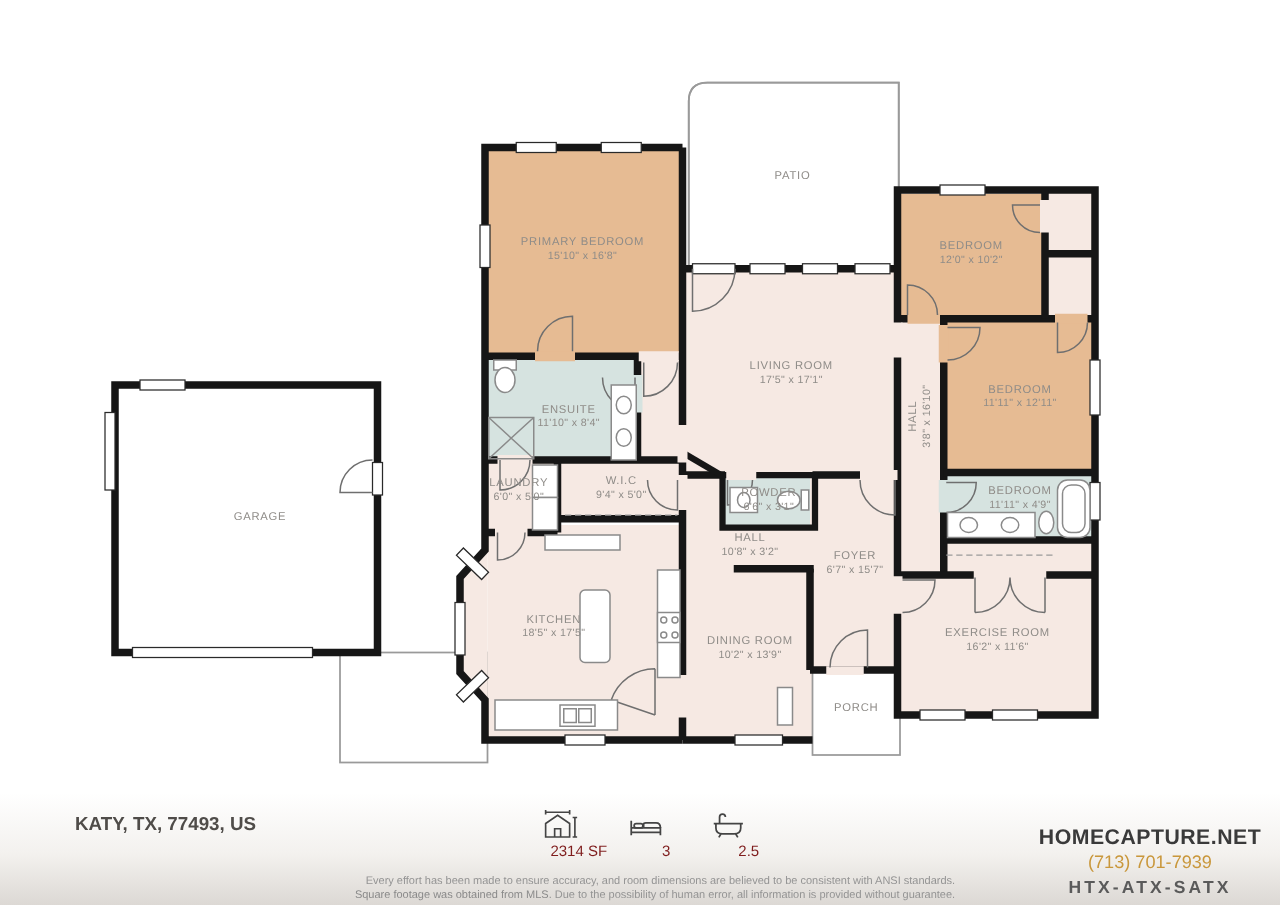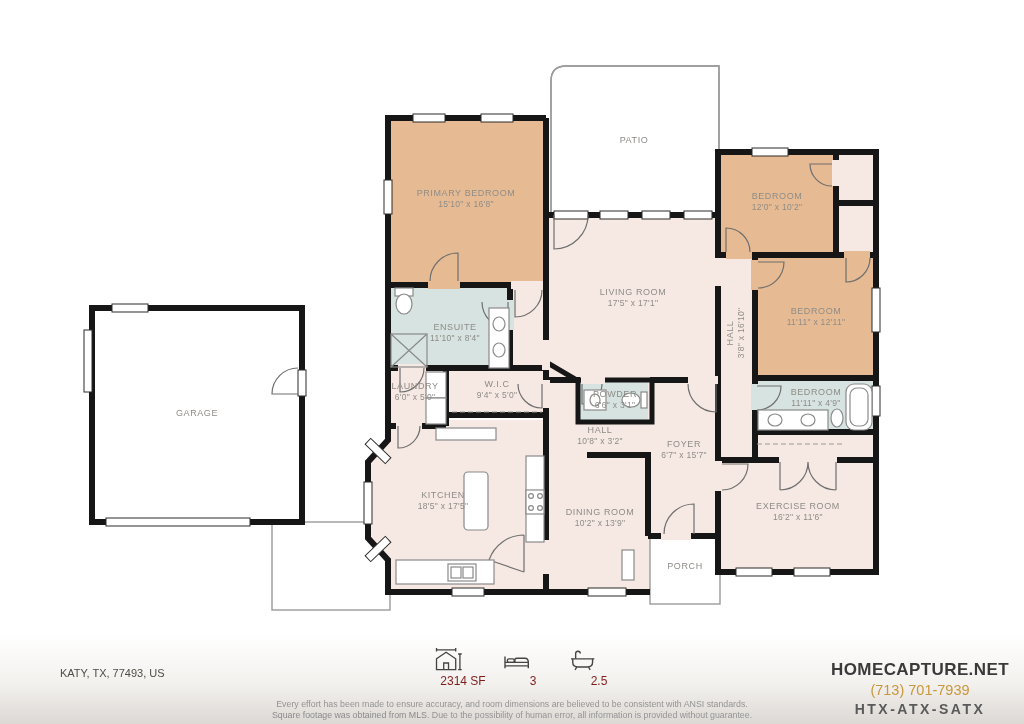--- a/index.html
+++ b/index.html
@@ -26,30 +26,30 @@
       color:#8f8c88;font-size:9px;letter-spacing:.6px;line-height:1.35;
       white-space:nowrap;pointer-events:none;}
   .rl .n{display:block;}
   .rl .d{display:block;font-size:8.5px;letter-spacing:.3px;}
   .rl.vert{transform:translate(-50%,-50%) rotate(-90deg);}
   
   #footer-band{position:absolute;left:0;top:634px;width:1024px;height:90px;
       background:linear-gradient(180deg,#ffffff 0%,#f3f1ee 55%,#dcd8d4 100%);}
   #address{position:absolute;left:60px;top:650px;color:#4f4c49;}
   #address .l1{font-size:23px;font-weight:bold;letter-spacing:.5px;}
-  #address .l2{font-size:11px;font-weight:normal;margin-top:17px;}
+  #address .l2{font-size:15px;font-weight:bold;margin-top:1px;}
   .stat{position:absolute;top:648px;transform:translateX(-50%);text-align:center;color:#4a4a4a;}
   .stat .v{font-size:12px;margin-top:2px;color:#7f1d1d;margin-left:32px;}
   .stat svg{display:block;margin:0 auto;}
   #brand{position:absolute;left:920px;top:660px;transform:translateX(-50%);text-align:center;}
   #brand .b1{font-size:17px;font-weight:bold;color:#3a3a3a;letter-spacing:.4px;}
   #brand .b2{font-size:14.5px;font-weight:normal;color:#c9973b;margin-top:2px;}
   #brand .b3{font-size:14px;font-weight:bold;color:#5a5a5a;letter-spacing:2.5px;margin-top:3px;}
-  #disc{position:absolute;left:512px;top:699px;transform:translateX(-50%);
-        text-align:center;font-size:8.8px;color:#949494;line-height:1.3;white-space:nowrap;}
+  #disc{position:absolute;left:524px;top:699px;transform:translateX(-50%);
+        text-align:right;font-size:8.8px;color:#949494;line-height:1.3;white-space:nowrap;}
   #disc .bold{font-weight:normal;color:#8a8a8a;}
 </style>
 </head>
 <body>
 
 <div id="stage">
 
   <svg id="plan" viewBox="0 0 1024 640">
 
     <g>
@@ -208,21 +208,21 @@
         <circle class="fx" cx="540" cy="508" r="2.4"></circle>
       <rect class="fxf" x="396" y="560" width="98" height="24"></rect>
       <rect class="fx" x="448" y="564" width="28" height="17"></rect>
       <rect class="fx" x="451" y="567" width="10" height="11"></rect>
       <rect class="fx" x="463" y="567" width="10" height="11"></rect>
       <rect class="fxf" x="436" y="428" width="60" height="12"></rect>
       <rect class="fxf" x="622" y="550" width="12" height="30"></rect>
     </g>
   </svg>
 
-  <div class="rl" style="left:197px;top:413px">
+  <div class="rl" style="left:208px;top:413px">
       <span class="n">GARAGE</span>
     </div>
   <div class="rl" style="left:634px;top:140px">
       <span class="n">PATIO</span>
     </div>
   <div class="rl" style="left:685px;top:566px">
       <span class="n">PORCH</span>
     </div>
   <div class="rl" style="left:466px;top:199px">
       <span class="n">PRIMARY BEDROOM</span>

